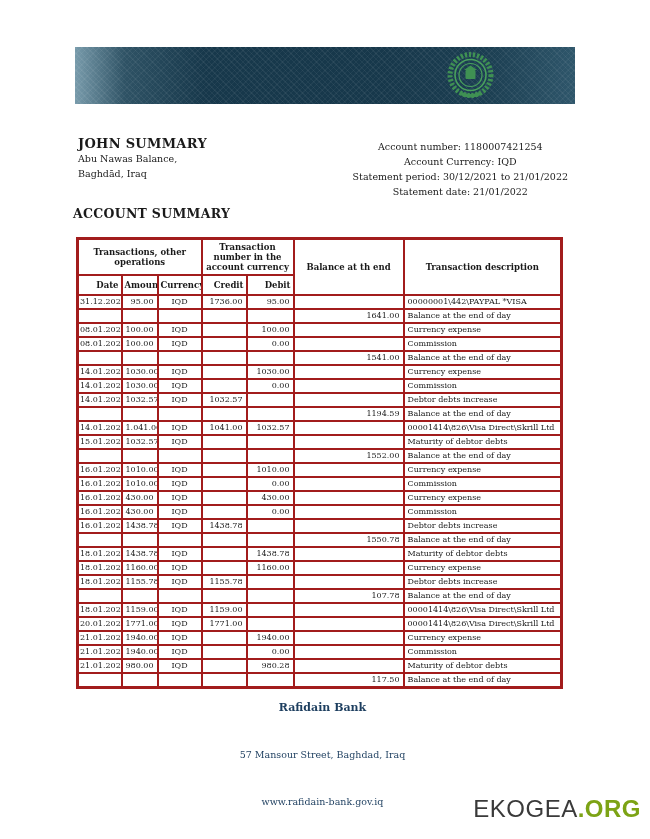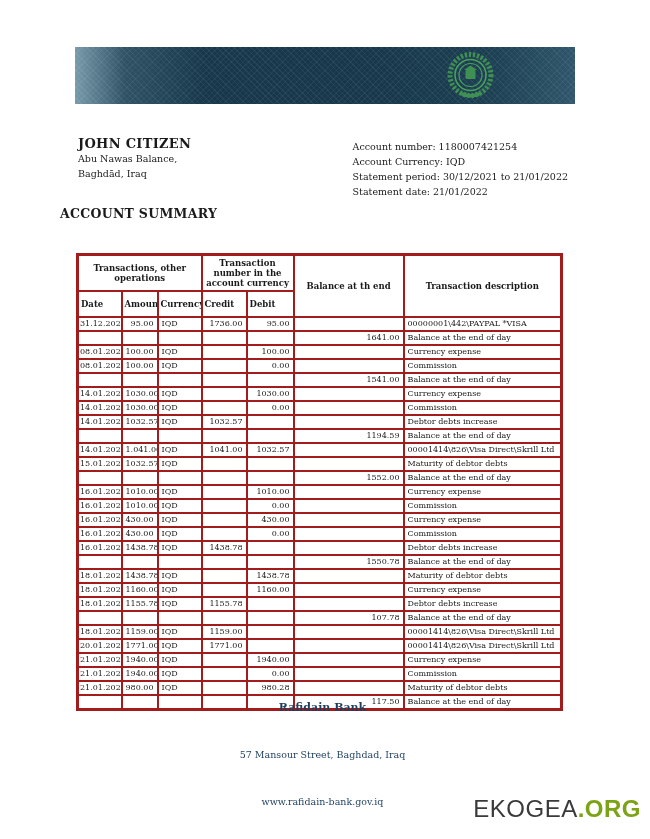--- a/index.html
+++ b/index.html
@@ -40,39 +40,39 @@
   .bank-name-en{
     font-family:"Liberation Sans","DejaVu Sans",sans-serif;
     font-size:10.5px;letter-spacing:2px;color:#dde7ea;line-height:15px;margin-top:3px;
   }
   .seal{position:absolute;right:80px;top:4px;width:49px;height:49px;}
 
   
   .holder{position:absolute;left:78px;top:136px;line-height:15px;}
   .holder .name{font-size:13px;font-weight:bold;letter-spacing:.3px;}
   .holder .addr{font-size:9.5px;}
-  .stmt-info{position:absolute;right:82px;top:139px;text-align:left;font-size:9.5px;line-height:15px;}
-
-  
-  .section-title{position:absolute;left:60px;top:206px;font-size:12.5px;font-weight:bold;letter-spacing:.3px;}
-
-  
-  .tbl-wrap{position:absolute;left:76px;top:253px;}
+  .stmt-info{position:absolute;right:82px;top:139px;text-align:center;font-size:9.5px;line-height:15px;}
+
+  
+  .section-title{position:absolute;left:73px;top:206px;font-size:12.5px;font-weight:bold;letter-spacing:.3px;}
+
+  
+  .tbl-wrap{position:absolute;left:76px;top:237px;}
   table{
     border-collapse:collapse;table-layout:fixed;width:484px;
     border:3px solid var(--table-border);
     font-size:8px;
   }
   th,td{border:2px solid var(--table-border);overflow:hidden;white-space:nowrap;}
   thead .grp th{height:36px;font-size:8.5px;font-weight:bold;text-align:center;vertical-align:middle;padding:2px;white-space:normal;line-height:10px;}
-  thead .sub th{height:26px;font-size:8.5px;font-weight:bold;text-align:left;vertical-align:middle;padding:1px 2px;}
+  thead .sub th{height:20px;font-size:8.5px;font-weight:bold;text-align:right;vertical-align:middle;padding:1px 2px;}
   tbody td{height:12px;padding:1px 3px;line-height:10px;vertical-align:middle;}
   td.col-date{text-align:center;padding:1px 1px;}
   td.col-amount,td.col-credit,td.col-debit,td.col-balance{text-align:right;}
-  td.col-currency{}
+  td.col-currency{text-align:center;}
   td.col-description{text-align:left;}
 
   
   .footer{position:absolute;left:75px;top:700px;width:495px;text-align:center;color:var(--footer-text);line-height:15px;}
   .footer .fname{font-size:11px;font-weight:bold;}
   .footer .fline{font-size:9.5px;margin-top:32px;}
 
   
   .watermark{
     position:absolute;right:9px;top:795px;
@@ -91,21 +91,21 @@
       <circle cx="24.5" cy="24" r="20.5" fill="none" stroke="#3f9153" stroke-width="5" stroke-dasharray="2.3 1.8"></circle>
       <circle cx="24.5" cy="24" r="15.5" fill="none" stroke="#49a15c" stroke-width="1.6"></circle>
       <circle cx="24.5" cy="24" r="11.5" fill="none" stroke="#49a15c" stroke-width="1.2"></circle>
       <rect x="19.5" y="19" width="10" height="9" rx="1" fill="#3f9153"></rect>
       <path d="M18 19 L24.5 14.5 L31 19 Z" fill="#3f9153"></path>
       <path d="M14 44 Q24.5 49 35 44 L33 41 Q24.5 45 16 41 Z" fill="#3f9153"></path>
     </svg>
   </div>
 
   <div class="holder">
-    <div class="name">JOHN CITIZEN</div>
+    <div class="name">JOHN SUMMARY</div>
     <div class="addr">Abu Nawas Balance,</div>
     <div class="addr">Baghdād, Iraq</div>
   </div>
 
   <div class="stmt-info">
       <div>Account number: 1180007421254</div>
       <div>Account Currency: IQD</div>
       <div>Statement period: 30/12/2021 to 21/01/2022</div>
       <div>Statement date: 21/01/2022</div>
     </div>

